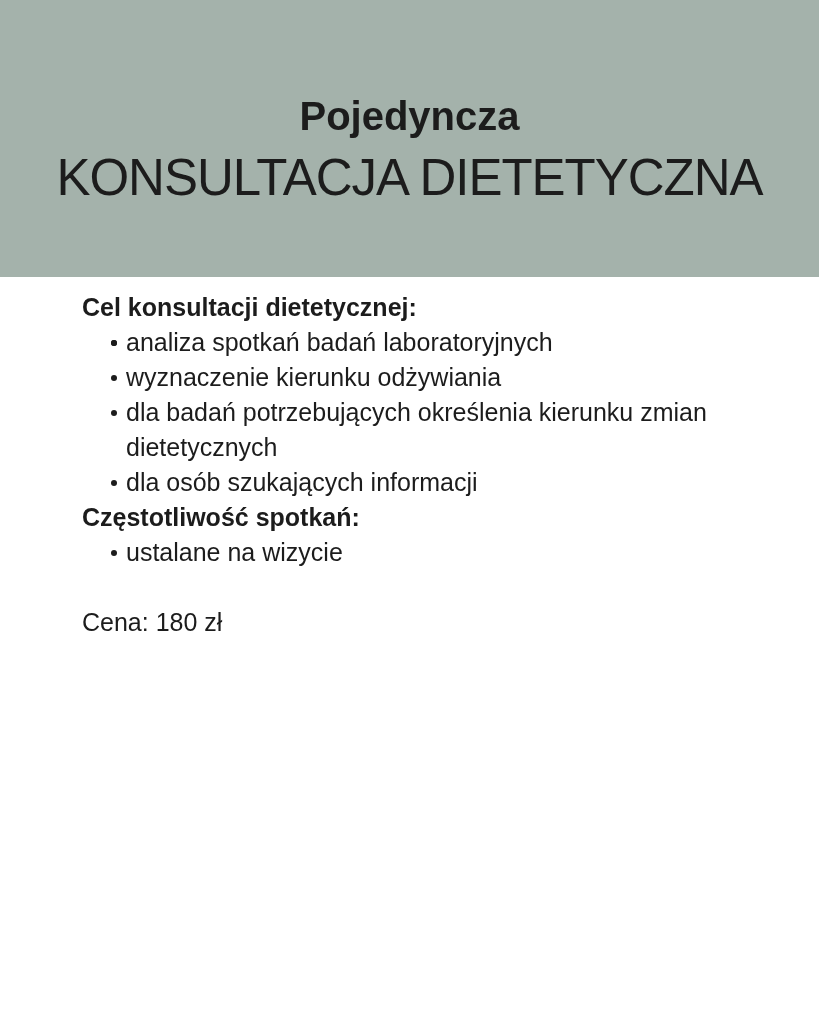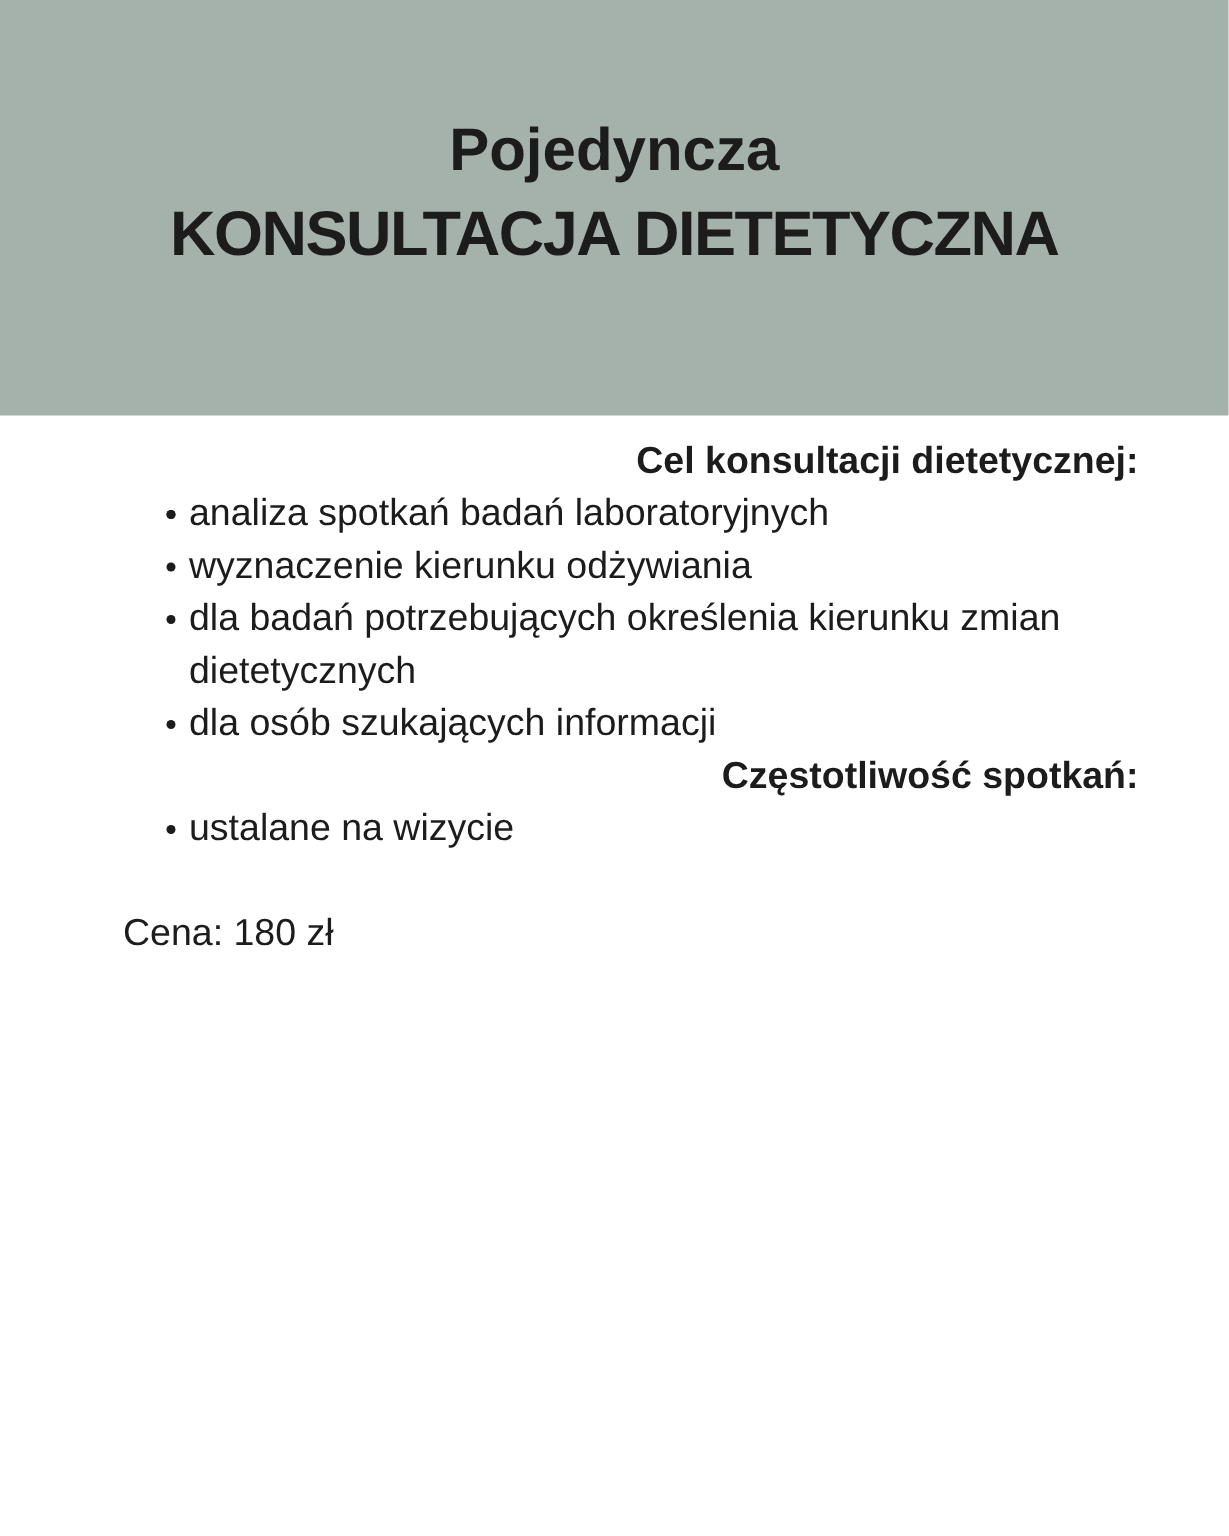--- a/index.html
+++ b/index.html
@@ -27,42 +27,41 @@
     background: #a4b2ab;
     text-align: center;
     box-sizing: border-box;
     padding-top: 80px;
   }
   .hero .subtitle {
     font-size: 40px;
     font-weight: 700;
     line-height: 1.0;
     letter-spacing: 0px;
-    margin: 0;
+    margin: 16px;
   }
   .hero .title {
-    font-size: 42px;
-    font-weight: 700;
+    font-size: 51px;
+    font-weight: 400;
     line-height: 1.0;
     letter-spacing: -1px;
     margin: 15px 0 0 0;
   }
   
   .content {
     box-sizing: border-box;
     padding: 13px 60px 0 82px;
     font-size: 25px;
     line-height: 35px;
   }
   .content h2 {
     font-size: 25px;
     line-height: 35px;
     font-weight: 700;
     margin: 0;
-    text-align: right;
   }
   .content ul {
     list-style: none;
     margin: 0;
     padding: 0;
   }
   .content li {
     position: relative;
     padding-left: 44px;
   }

